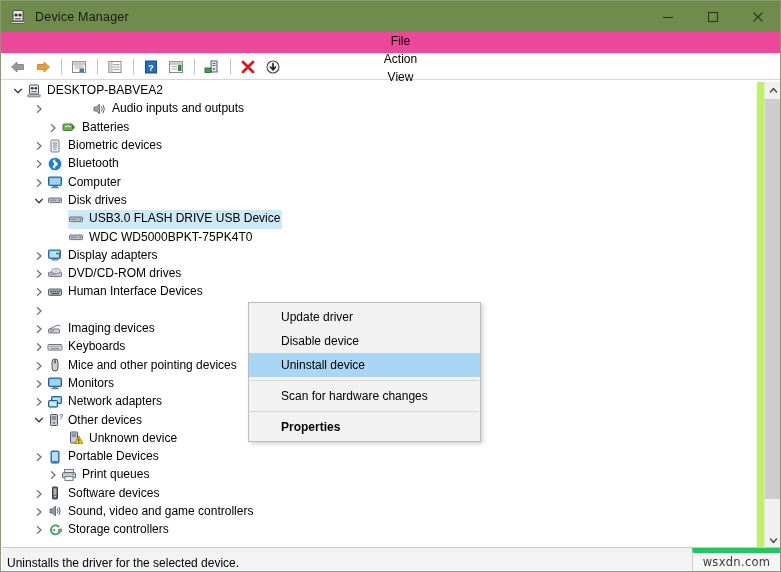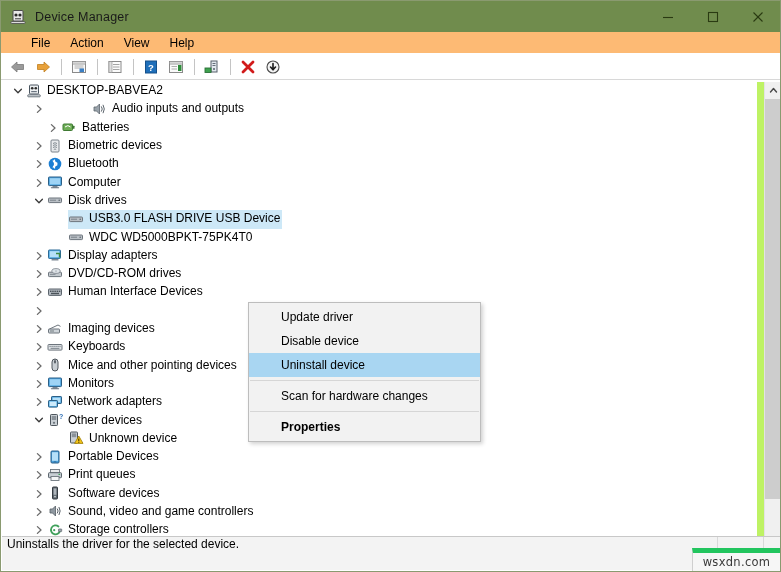--- a/index.html
+++ b/index.html
@@ -47,25 +47,26 @@
   .win-btn {
     width: 45px; height: 31px;
     display: flex; align-items: center; justify-content: center;
     color: #20300f;
   }
   .win-btn svg { display: block; }
 
   
   .menubar {
     height: 22px;
-    background: #fdba74;
+    background: #ec4899;
     display: flex;
     align-items: center;
     padding-left: 20px;
     border-bottom: 1px solid #ffffff;
+    flex-direction: column;
   }
   .menu-item {
     font-size: 12px;
     color: #000;
     padding: 2px 10px;
     white-space: nowrap;
   }
 
   
   .toolbar {
@@ -182,25 +183,25 @@
   .ctxsep {
     height: 1px;
     background: #d6d6d6;
     margin: 3px 1px;
   }
 
   
   .statusbar {
     position: absolute;
     left: 1px; bottom: 1px;
-    width: 779px; height: 34px;
+    width: 779px; height: 23px;
     background: #f3f3f3;
     border-top: 1px solid #c8c8c8;
     display: flex;
-    align-items: flex-start;
+    align-items: flex-end;
     font-size: 12px;
     color: #000;
     gap: 28px;
   }
   .status-main {
     flex: 1 1 auto;
     padding-left: 5px;
     white-space: nowrap;
   }
   .status-pane {
@@ -646,21 +647,21 @@
           </div>
           <div class="selwrap selbox">
             <div class="ticon"><svg width="16" height="16" viewBox="0 0 16 16">
                 <rect x="4" y="2" width="8" height="12" rx="1" fill="#4aa3e0" stroke="#2b5f86" stroke-width="1"></rect>
                 <rect x="5" y="3.2" width="6" height="8.6" fill="#b6e0f8"></rect>
                 <rect x="6.6" y="12.4" width="2.8" height=".9" rx=".4" fill="#2b5f86"></rect>
               </svg></div>
             <div class="tlabel">Portable Devices</div>
           </div>
         </div>
-        <div class="trow" style="padding-left: 29px;">
+        <div class="trow" style="padding-left: 43px;">
           <div class="twist">
             <svg width="10" height="10" viewBox="0 0 10 10">
               <path d="M3.4 1.6 L7 5 L3.4 8.4" stroke="#6a6a6a" stroke-width="1.3" fill="none" stroke-linecap="round" stroke-linejoin="round"></path>
             </svg>
           </div>
           <div class="selwrap selbox">
             <div class="ticon"><svg width="16" height="16" viewBox="0 0 16 16">
                 <rect x="3.5" y="2.5" width="9" height="3.2" fill="#e8eaec" stroke="#6d757d" stroke-width=".9"></rect>
                 <rect x="1.5" y="5.7" width="13" height="5" rx=".8" fill="#c7ced4" stroke="#5c656d" stroke-width="1"></rect>
                 <rect x="4" y="9.5" width="8" height="4" fill="#f4f6f7" stroke="#6d757d" stroke-width=".9"></rect>

